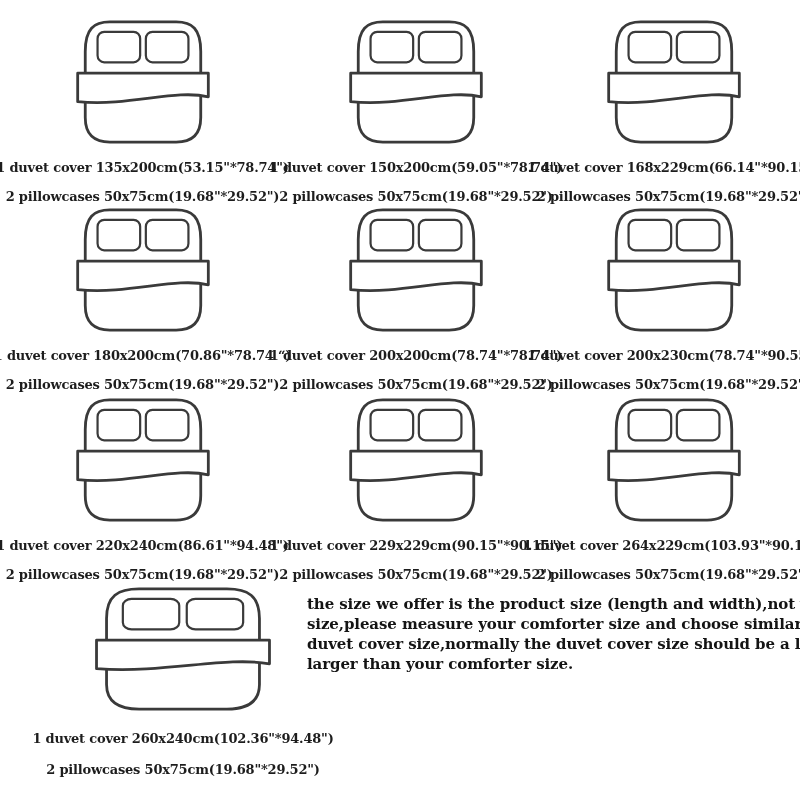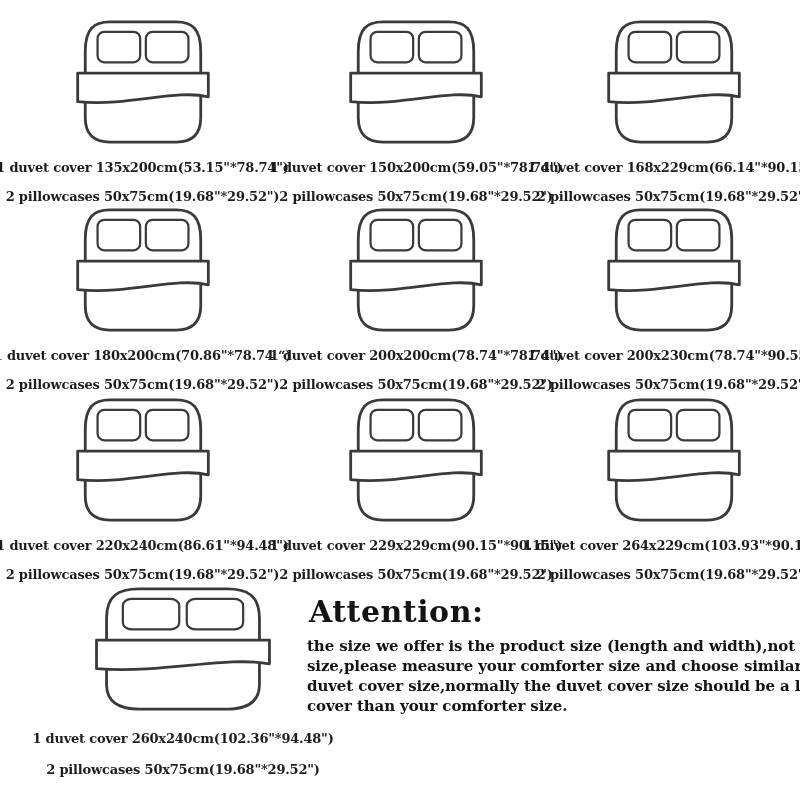--- a/index.html
+++ b/index.html
@@ -156,20 +156,19 @@
 
   <div class="cell-wide">
     <svg class="bed wide" viewBox="0 0 150 130" preserveAspectRatio="none">
         <use href="#bed-sym"></use>
       </svg>
     <div class="size-label">1 duvet cover 260x240cm(102.36"*94.48")</div>
     <div class="size-label">2 pillowcases 50x75cm(19.68"*29.52")</div>
   </div>
 
   <div class="attention">
-    <div class="attention-title">Attention:</div>
     <div class="attention-line">the size we offer is the product size (length and width),not your bed</div>
     <div class="attention-line">size,please measure your comforter size and choose similar the</div>
     <div class="attention-line">duvet cover size,normally the duvet cover size should be a little</div>
-    <div class="attention-line">cover than your comforter size.</div>
+    <div class="attention-line">larger than your comforter size.</div>
   </div>
 
 </div>
 
 </body></html>

